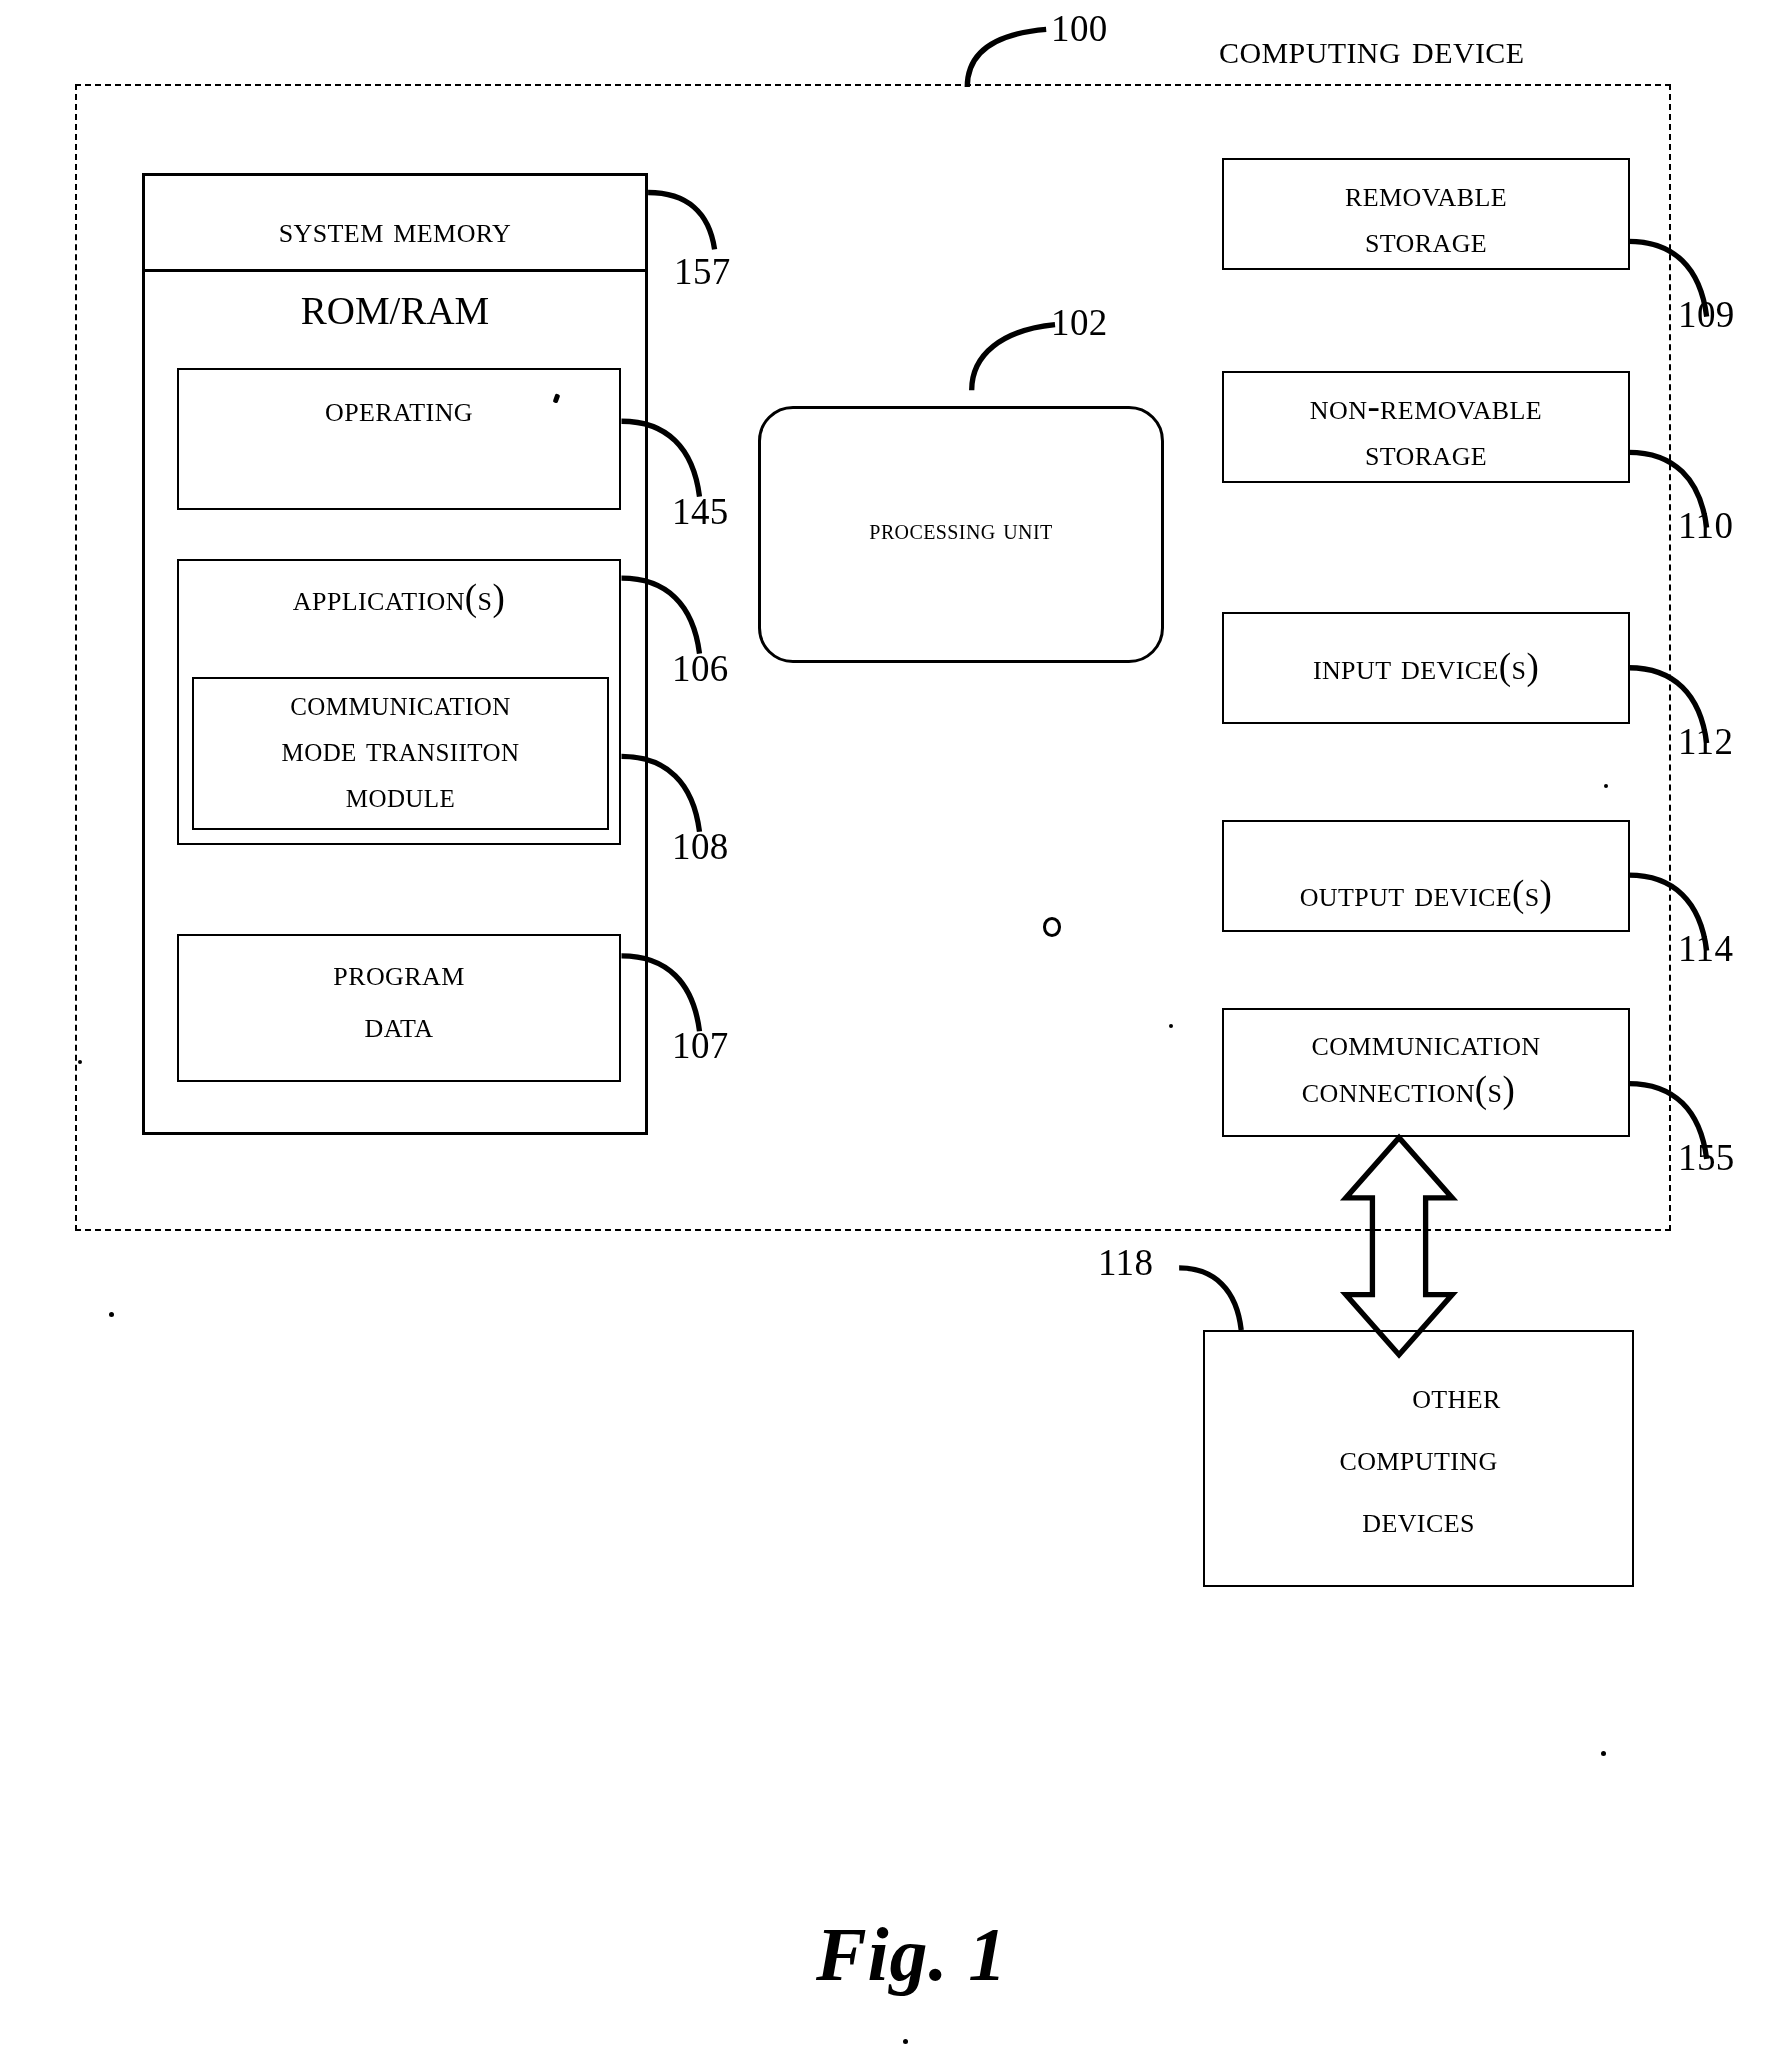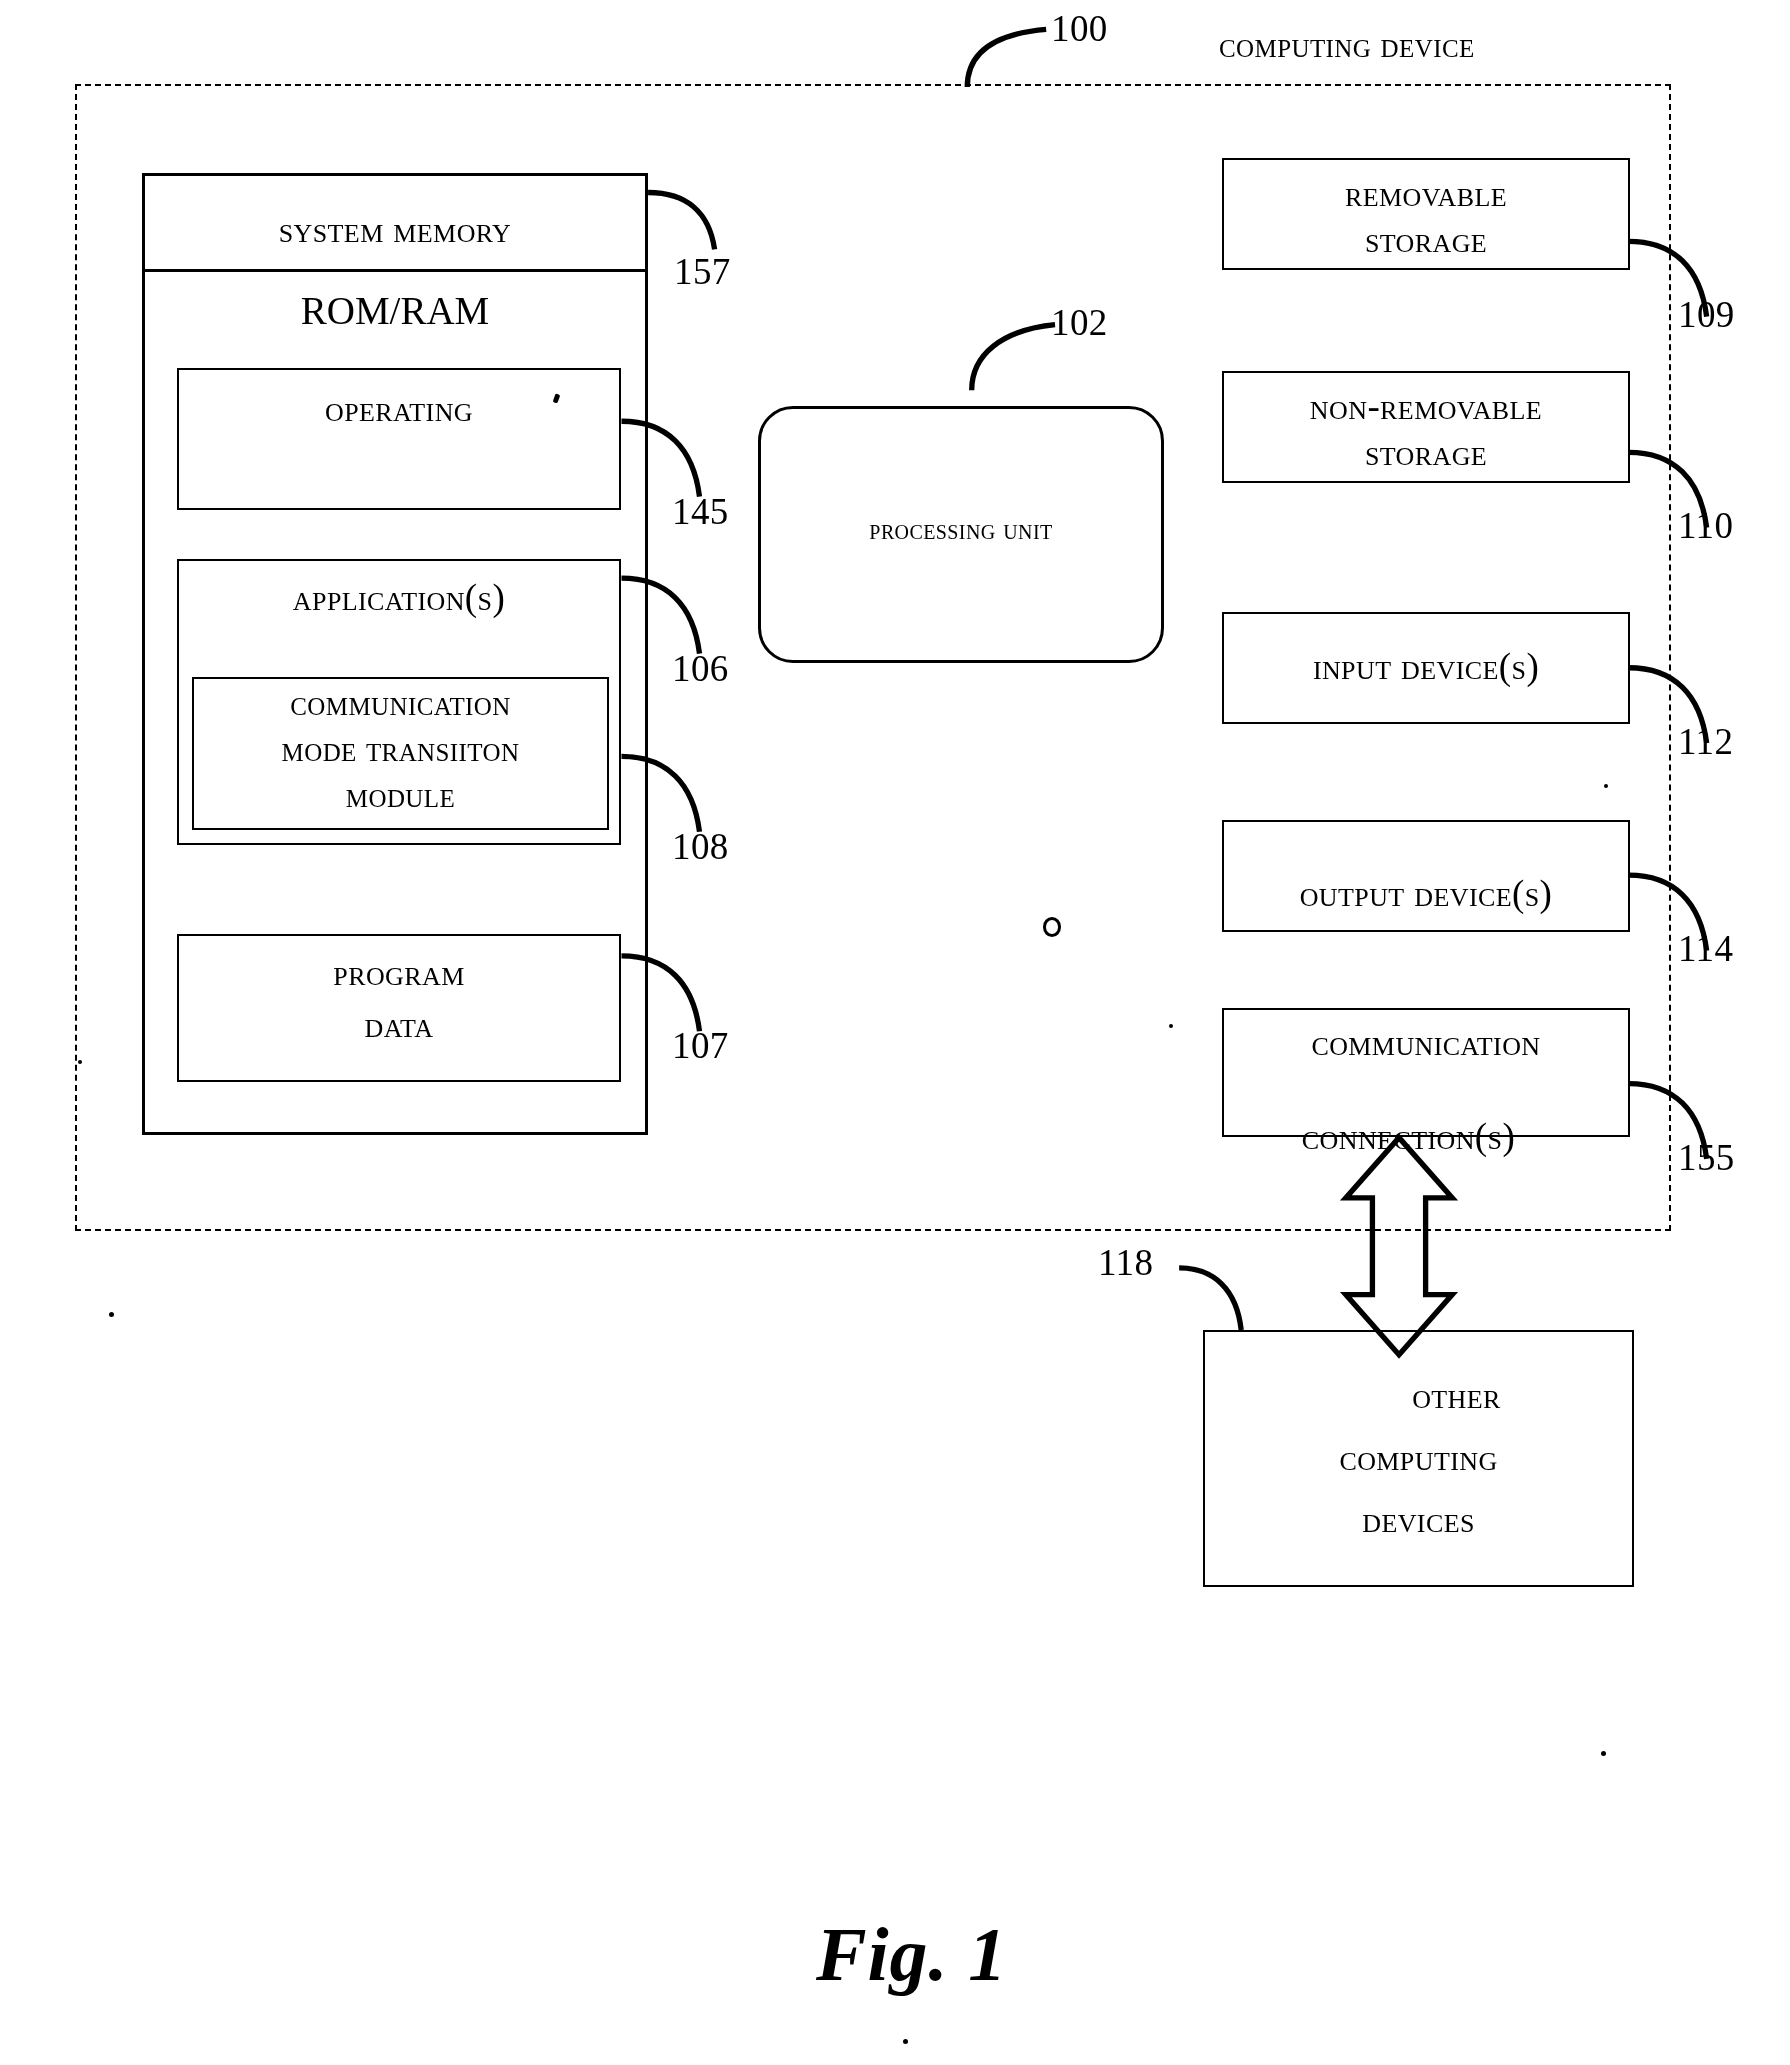--- a/index.html
+++ b/index.html
@@ -90,21 +90,21 @@
     font-style: italic;
     font-size: 76px;
     letter-spacing: 0.9px;
     white-space: nowrap;
   }
 
   
   .device-title {
     position: absolute;
     white-space: nowrap;
-    font-size: 36px;
+    font-size: 43px;
   }
 
   
   .artifact {
     position: absolute;
     background: #000000;
     border-radius: 50%;
   }
   .artifact-ring {
     position: absolute;
@@ -206,21 +206,21 @@
   <div class="solid-box thin" style="left:1222px; top:612px; width:408px; height:112px;"></div>
   <div class="box-label smallcaps" style="left:1222px; top:645px; width:408px; font-size:37px;">INPUT DEVICE(S)</div>
   <div class="refnum" style="left:1678px; top:720px;">112</div>
 
   <div class="solid-box thin" style="left:1222px; top:820px; width:408px; height:112px;"></div>
   <div class="box-label smallcaps" style="left:1222px; top:853px; width:408px; font-size:37px;margin-top:19px;">OUTPUT DEVICE(S)</div>
   <div class="refnum" style="left:1678px; top:927px;">114</div>
 
   <div class="solid-box thin" style="left:1222px; top:1008px; width:408px; height:129px;"></div>
   <div class="box-label smallcaps" style="left:1222px; top:1021px; width:408px; font-size:37px;">COMMUNICATION</div>
-  <div class="box-label smallcaps" style="left:1222px; top:1115px; width:373px; font-size:37px;">CONNECTION(S)</div>
+  <div class="box-label smallcaps" style="left:1222px; top:1068px; width:373px; font-size:37px;">CONNECTION(S)</div>
   <div class="refnum" style="left:1678px; top:1136px;">155</div>
 
   <div class="solid-box thin" style="left:1203px; top:1330px; width:431px; height:257px;"></div>
   <div class="box-label smallcaps" style="left:1203px; top:1374px; width:507px; font-size:37px;">OTHER</div>
   <div class="box-label smallcaps" style="left:1203px; top:1436px; width:431px; font-size:37px;">COMPUTING</div>
   <div class="box-label smallcaps" style="left:1203px; top:1498px; width:431px; font-size:37px;">DEVICES</div>
   <div class="refnum" style="left:1098px; top:1241px;">118</div>
 
   <div class="artifact-ring" style="left:1043px; top:917px; width:12.4px; height:14px;"></div>
   <div class="artifact" style="left:554px; top:394px; width:5.3px; height:8.9px; border-radius:1.8px; transform:rotate(20deg);"></div>

